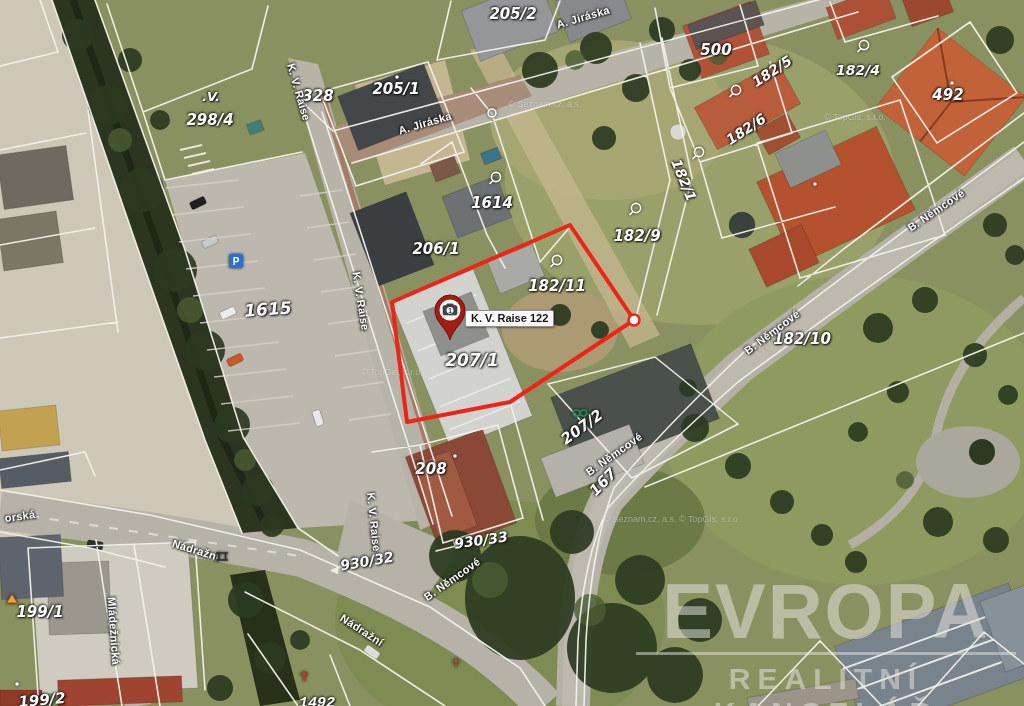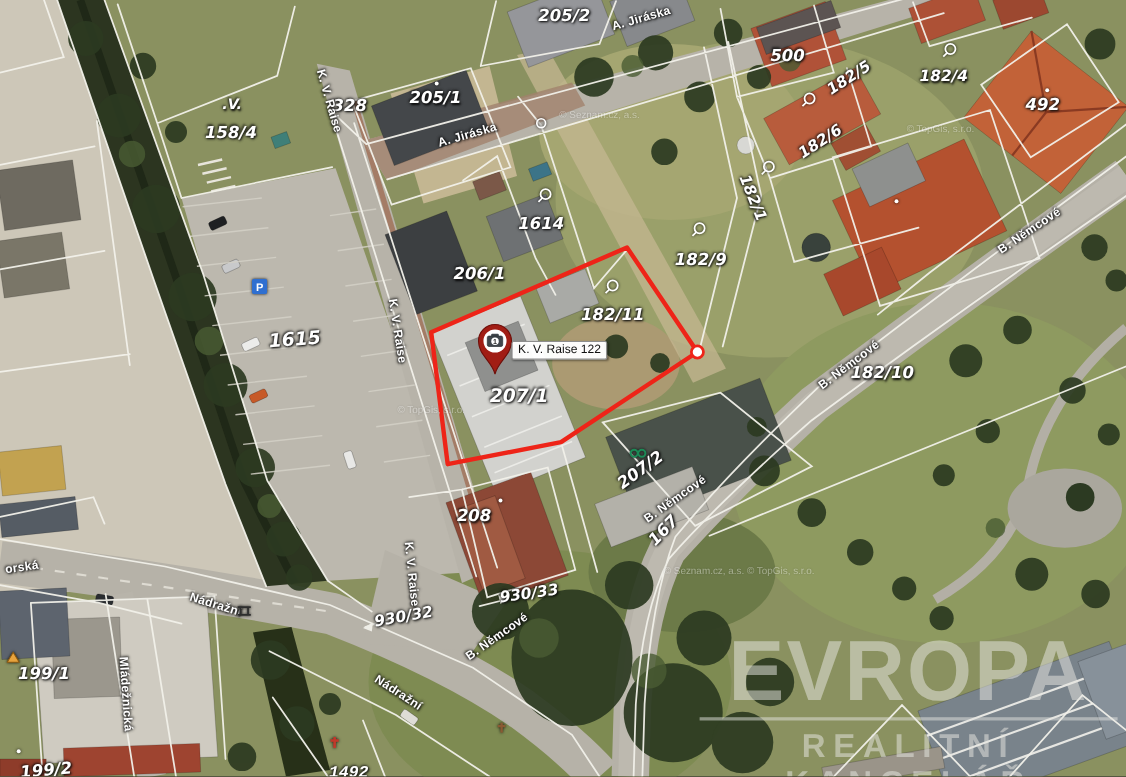--- a/index.html
+++ b/index.html
@@ -11,21 +11,21 @@
        text-shadow:0 0 3px rgba(30,30,30,.95),1px 1px 2px rgba(0,0,0,.9),-1px -1px 2px rgba(0,0,0,.55);}
   .parcel{font-family:"DejaVu Sans",sans-serif;font-style:italic;font-weight:700;font-size:15px;}
   .street{font-weight:700;font-size:11px;letter-spacing:.3px;}
   .copy{font-size:9px;font-weight:400;opacity:.38;text-shadow:0 0 2px rgba(0,0,0,.6);}
   .sym{position:absolute;transform:translate(-50%,-50%);
        filter:drop-shadow(0 0 1.5px rgba(0,0,0,.85));}
   #marker{position:absolute;z-index:10;width:0;height:0;}
   #marker .pin{position:absolute;left:-24px;top:-52px;cursor:pointer;}
   #marker .pin-label{position:absolute;left:15px;top:-32px;background:rgba(255,255,255,.97);
        border:1px solid #8d8d8d;border-radius:2px;padding:1px 5px 2px 5px;
-       font-size:11px;font-weight:400;color:#111;white-space:nowrap;
+       font-size:11px;font-weight:700;color:#111;white-space:nowrap;
        box-shadow:1px 1px 2px rgba(0,0,0,.4);}
   #watermark{position:absolute;left:630px;top:576px;width:392px;z-index:8;
        text-align:center;color:rgba(230,230,225,.52);pointer-events:none;}
   .wm-name{font-size:76px;font-weight:800;letter-spacing:2px;line-height:.92;
        font-family:"Liberation Sans",sans-serif;transform:scaleY(1.02);}
   .wm-rule{height:3px;background:rgba(230,230,225,.5);margin:6px 6px 7px 6px;}
   .wm-sub{font-size:30px;font-weight:700;letter-spacing:7px;}
 </style>
 </head>
 <body>
@@ -247,21 +247,21 @@
 
 <div id="labels">
       <div class="lbl parcel" style="left: 513px; top: 14px; transform: translate(-50%, -50%) rotate(0deg);">205/2</div>
       <div class="lbl parcel" style="left: 396px; top: 89px; transform: translate(-50%, -50%) rotate(0deg);">205/1</div>
       <div class="lbl parcel" style="left: 716px; top: 50px; transform: translate(-50%, -50%) rotate(0deg);">500</div>
       <div class="lbl parcel" style="left: 772px; top: 71px; font-size: 14px; transform: translate(-50%, -50%) rotate(-33deg);">182/5</div>
       <div class="lbl parcel" style="left: 858px; top: 70px; font-size: 14px; transform: translate(-50%, -50%) rotate(0deg);">182/4</div>
       <div class="lbl parcel" style="left: 948px; top: 95px; transform: translate(-50%, -50%) rotate(0deg);">492</div>
       <div class="lbl parcel" style="left: 746px; top: 129px; font-size: 14px; transform: translate(-50%, -50%) rotate(-33deg);">182/6</div>
       <div class="lbl parcel" style="left: 211px; top: 96px; font-size: 13px; transform: translate(-50%, -50%) rotate(0deg);">.V.</div>
-      <div class="lbl parcel" style="left: 210px; top: 120px; transform: translate(-50%, -50%) rotate(0deg);">158/4</div>
+      <div class="lbl parcel" style="left: 210px; top: 120px; transform: translate(-50%, -50%) rotate(0deg);">298/4</div>
       <div class="lbl parcel" style="left: 318px; top: 96px; transform: translate(-50%, -50%) rotate(0deg);">328</div>
       <div class="lbl parcel" style="left: 492px; top: 203px; transform: translate(-50%, -50%) rotate(0deg);">1614</div>
       <div class="lbl parcel" style="left: 436px; top: 249px; transform: translate(-50%, -50%) rotate(0deg);">206/1</div>
       <div class="lbl parcel" style="left: 637px; top: 236px; transform: translate(-50%, -50%) rotate(0deg);">182/9</div>
       <div class="lbl parcel" style="left: 557px; top: 286px; transform: translate(-50%, -50%) rotate(0deg);">182/11</div>
       <div class="lbl parcel" style="left: 684px; top: 180px; font-size: 14px; transform: translate(-50%, -50%) rotate(68deg);">182/1</div>
       <div class="lbl parcel" style="left: 268px; top: 309px; font-size: 17px; transform: translate(-50%, -50%) rotate(-4deg);">1615</div>
       <div class="lbl parcel" style="left: 802px; top: 339px; transform: translate(-50%, -50%) rotate(0deg);">182/10</div>
       <div class="lbl parcel" style="left: 446px; top: 360px; font-size: 17px; transform: translate(-50%, -50%) rotate(0deg); margin-left: 26px;">207/1</div>
       <div class="lbl parcel" style="left: 582px; top: 427px; transform: translate(-50%, -50%) rotate(-36deg);">207/2</div>

